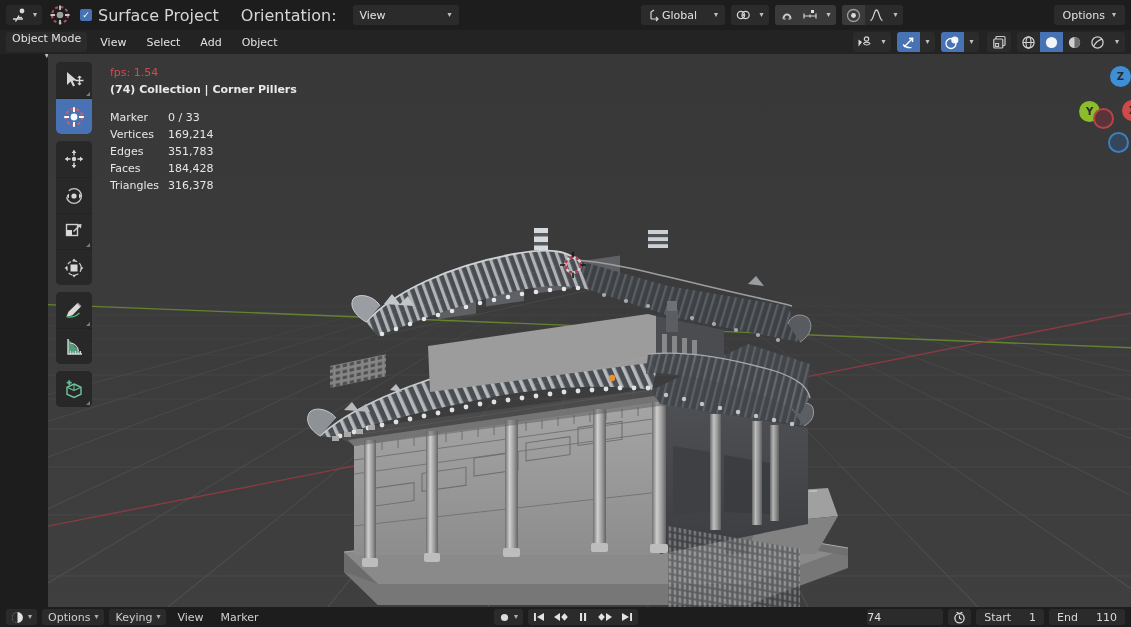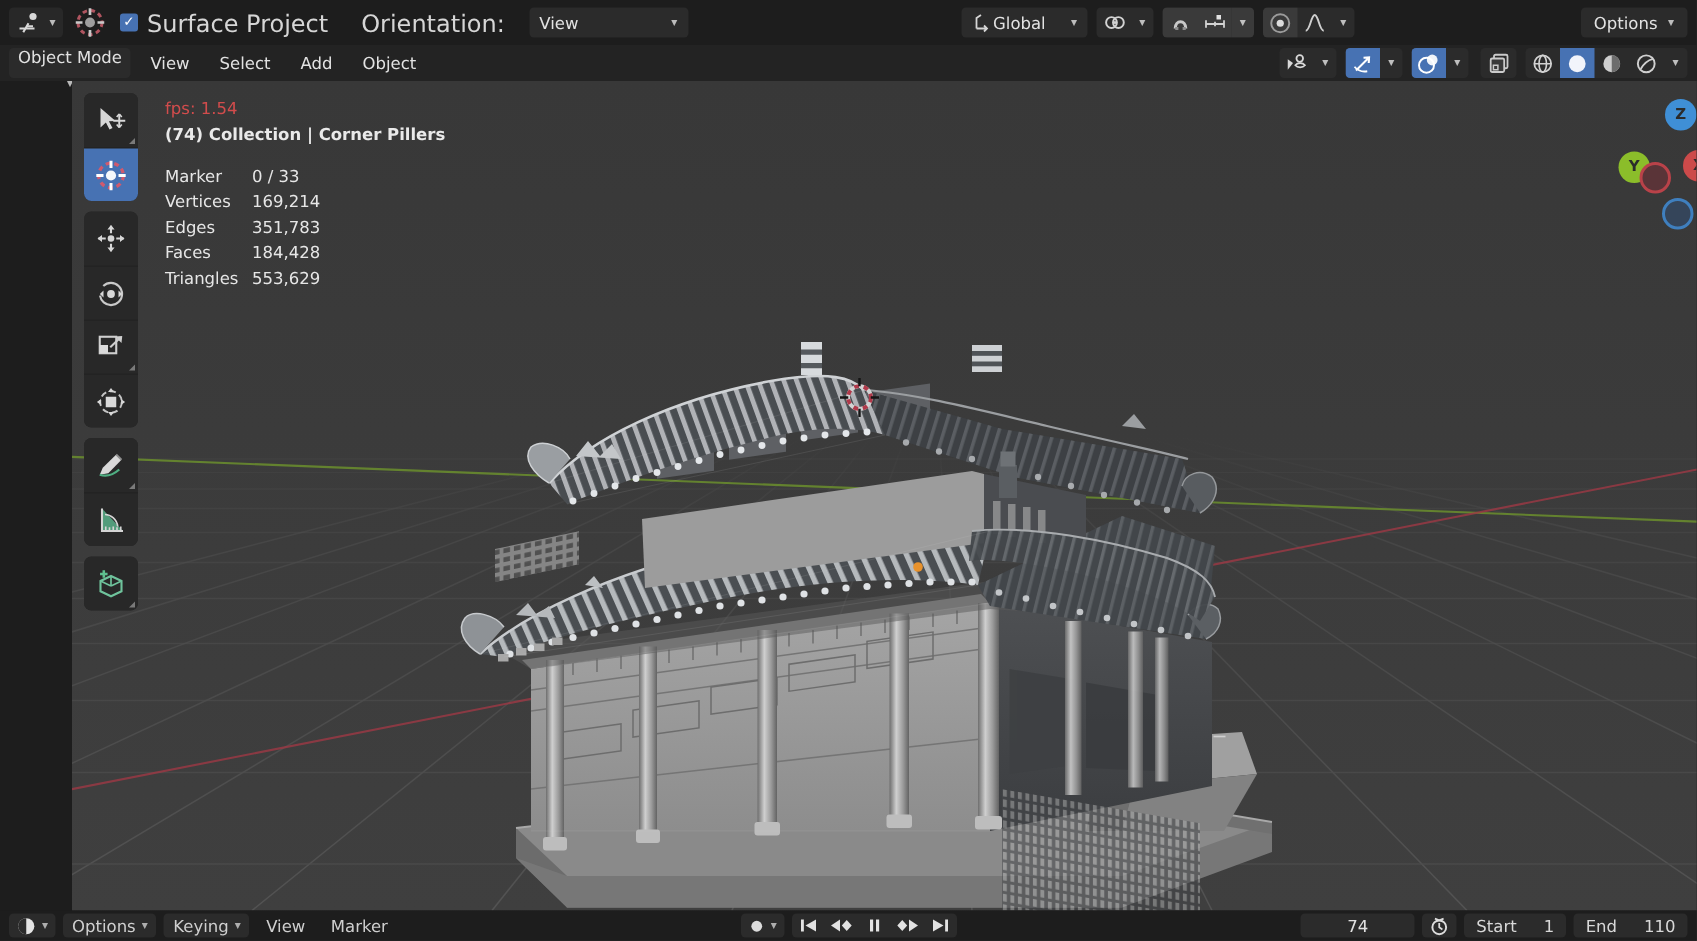--- a/index.html
+++ b/index.html
@@ -109,21 +109,21 @@
     gap:5px; padding:0 6px; overflow:hidden;
   }
   .tlbtn { display:inline-flex;align-items:center;gap:4px;
     height:16px;padding:0 6px;border-radius:3px;background:#2b2b2b;
     font-size:11px;color:#cfcfcf; }
   .tlflat { background:transparent; padding:0 6px; }
   .playgrp { display:inline-flex; background:#2b2b2b; border-radius:3px; overflow:hidden; }
   .playgrp .pb { width:22px;height:16px;display:flex;align-items:center;justify-content:center; }
   .frame-field {
     width:76px;height:16px;background:#2b2b2b;border-radius:3px;
-    display:flex;align-items:center;justify-content:center;font-size:11px;color:#e0e0e0;
+    display:flex;align-items:center;justify-content:flex-start;font-size:11px;color:#e0e0e0;
   }
   .range-field {
     height:16px;background:#2b2b2b;border-radius:3px;
     display:flex;align-items:center;gap:18px;padding:0 8px;font-size:11px;color:#d8d8d8;
   }
   .spacer { flex:1 1 auto; }
 </style>
 </head>
 <body>
 
@@ -680,21 +680,21 @@
       <div class="srow">
           <span class="sk">Edges</span>
           <span class="sv">351,783</span>
         </div>
       <div class="srow">
           <span class="sk">Faces</span>
           <span class="sv">184,428</span>
         </div>
       <div class="srow">
           <span class="sk">Triangles</span>
-          <span class="sv">553,629</span>
+          <span class="sv">316,378</span>
         </div>
     </div>
 
     <div class="toolbar">
       <div class="tgrp">
         <div class="tbtn">
           <svg width="22" height="20" viewBox="0 0 22 20">
             <path d="M4 2 L4 15 L7.6 11.6 L10 16.4 L12 15.4 L9.6 10.8 L14 10.6 Z" fill="#d7d7d7"></path>
             <path d="M16.5 6 V15 M12.5 10.5 H20.5" stroke="#d7d7d7" stroke-width="1.3"></path>
             <path d="M16.5 6 L14.8 8 M16.5 6 L18.2 8 M16.5 15 L14.8 13 M16.5 15 L18.2 13" stroke="#d7d7d7" stroke-width="1.1"></path>

